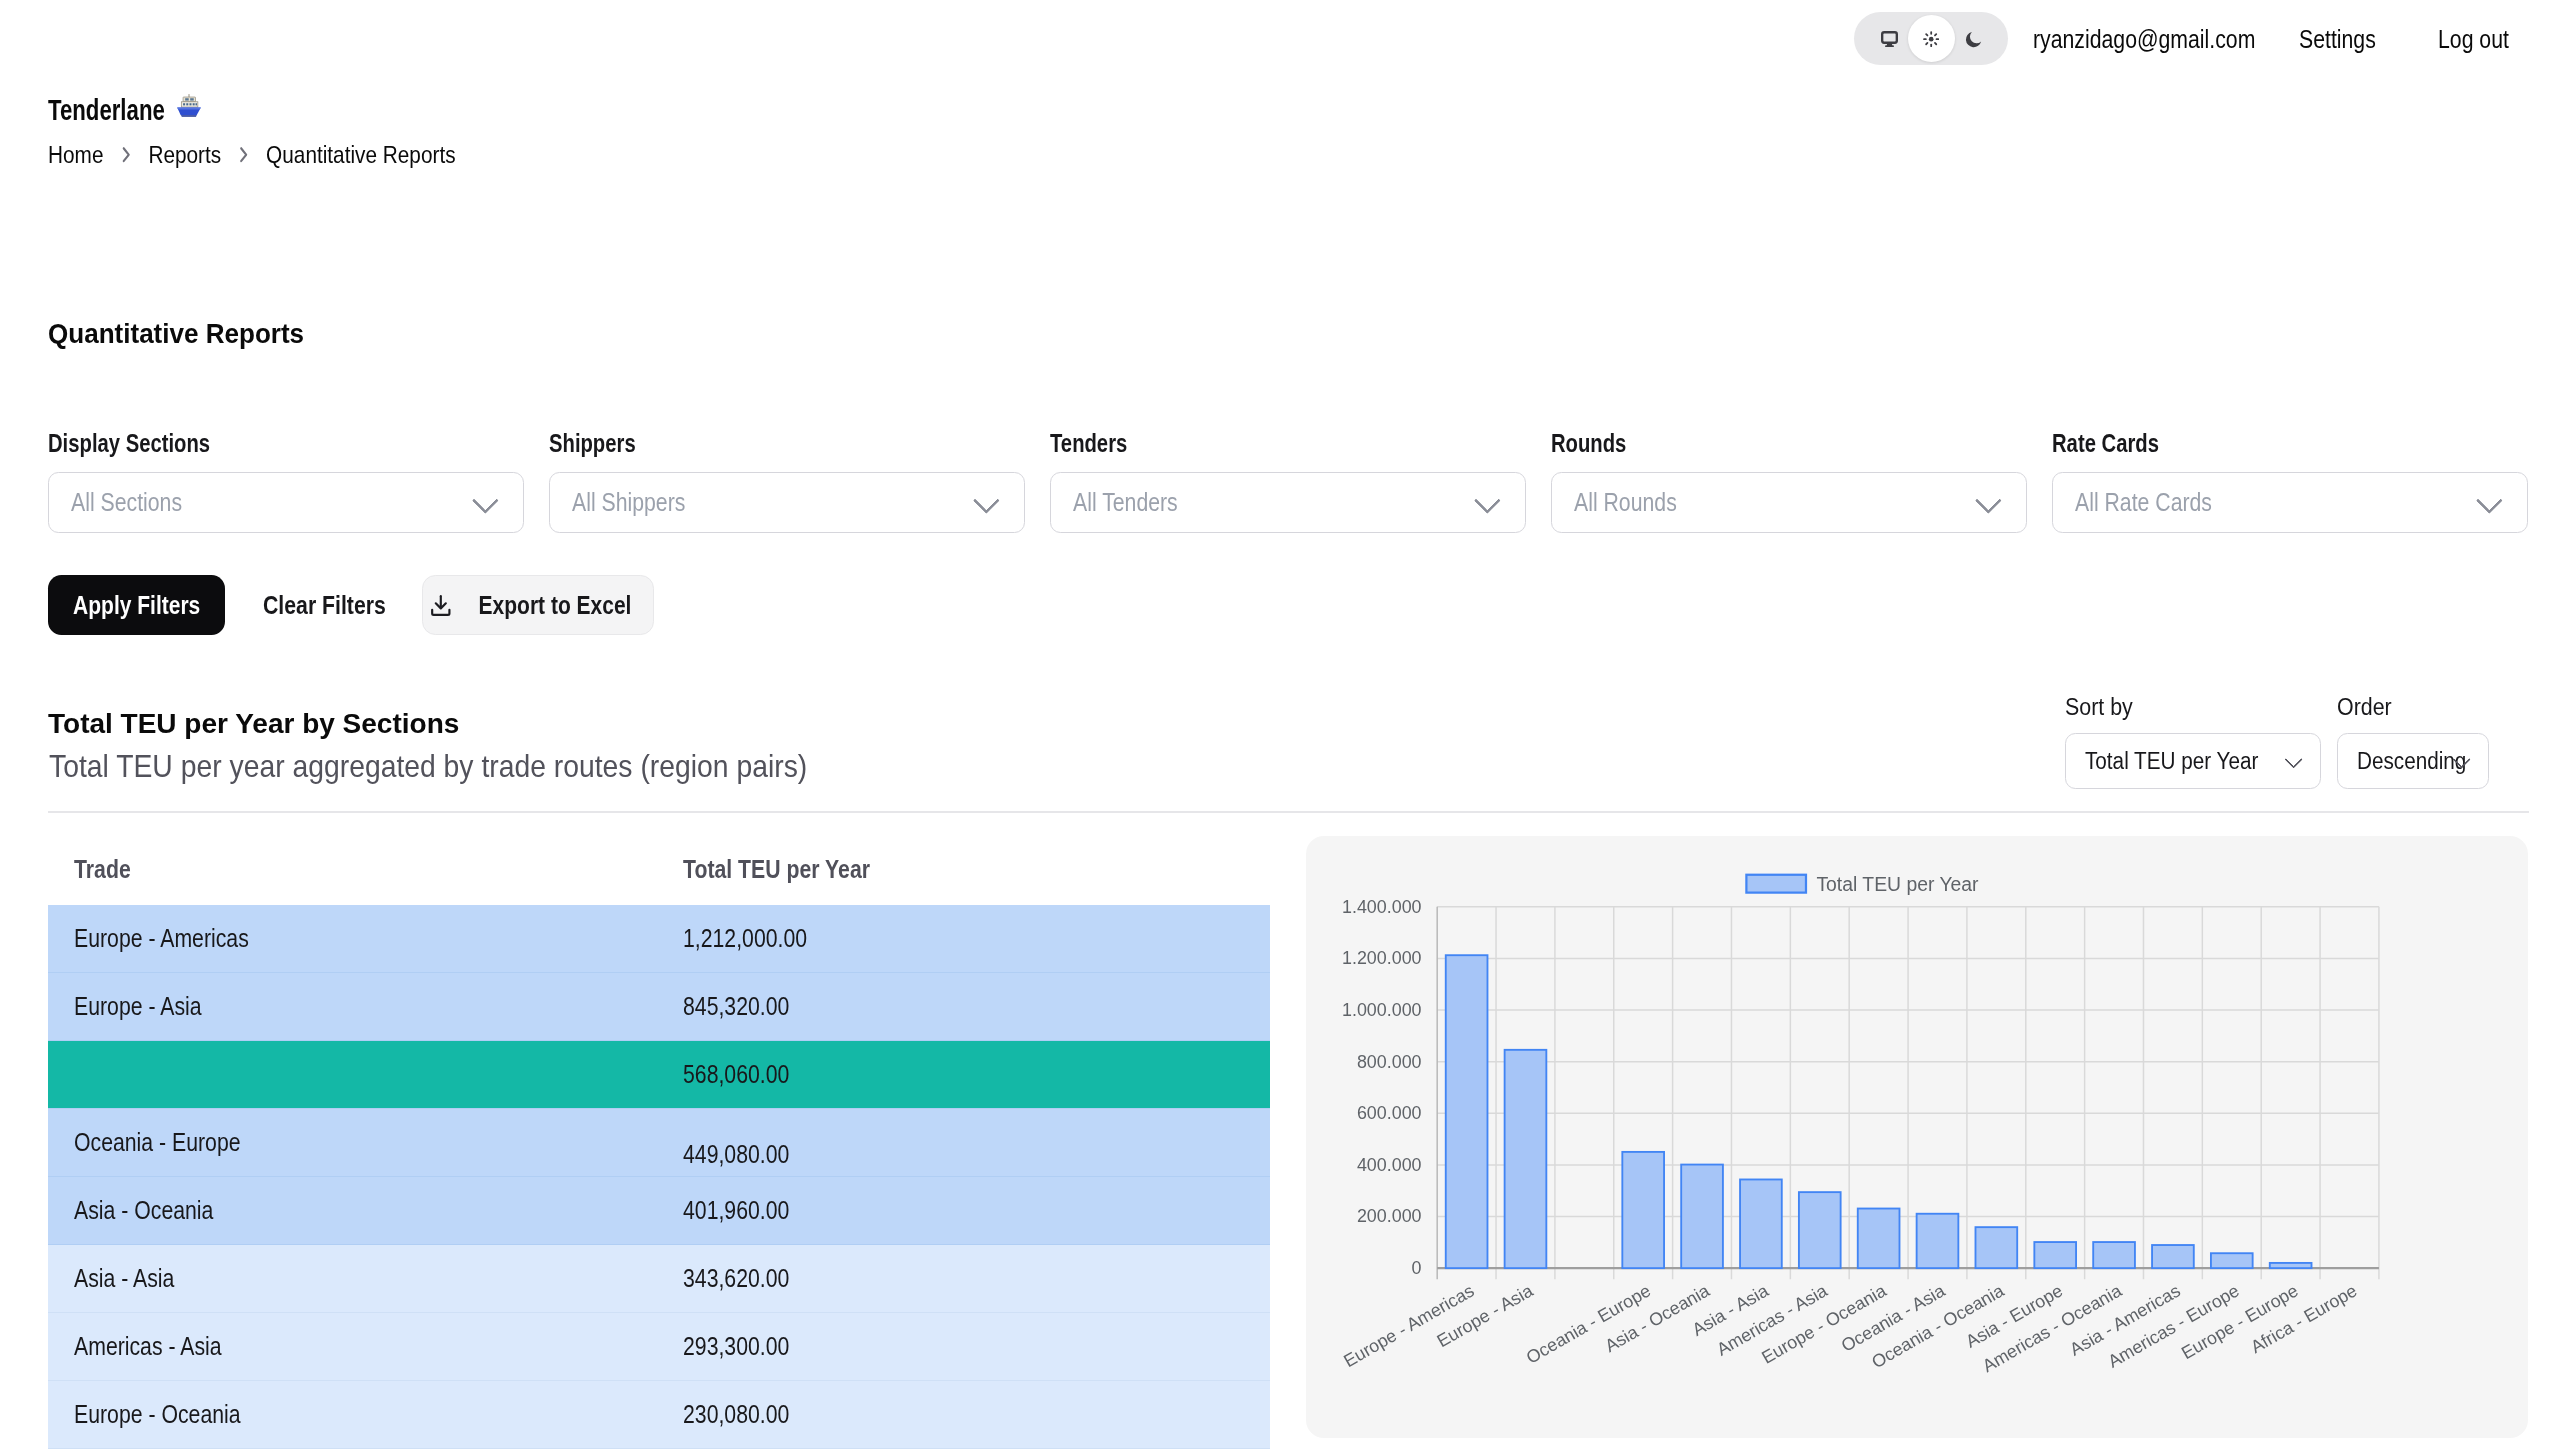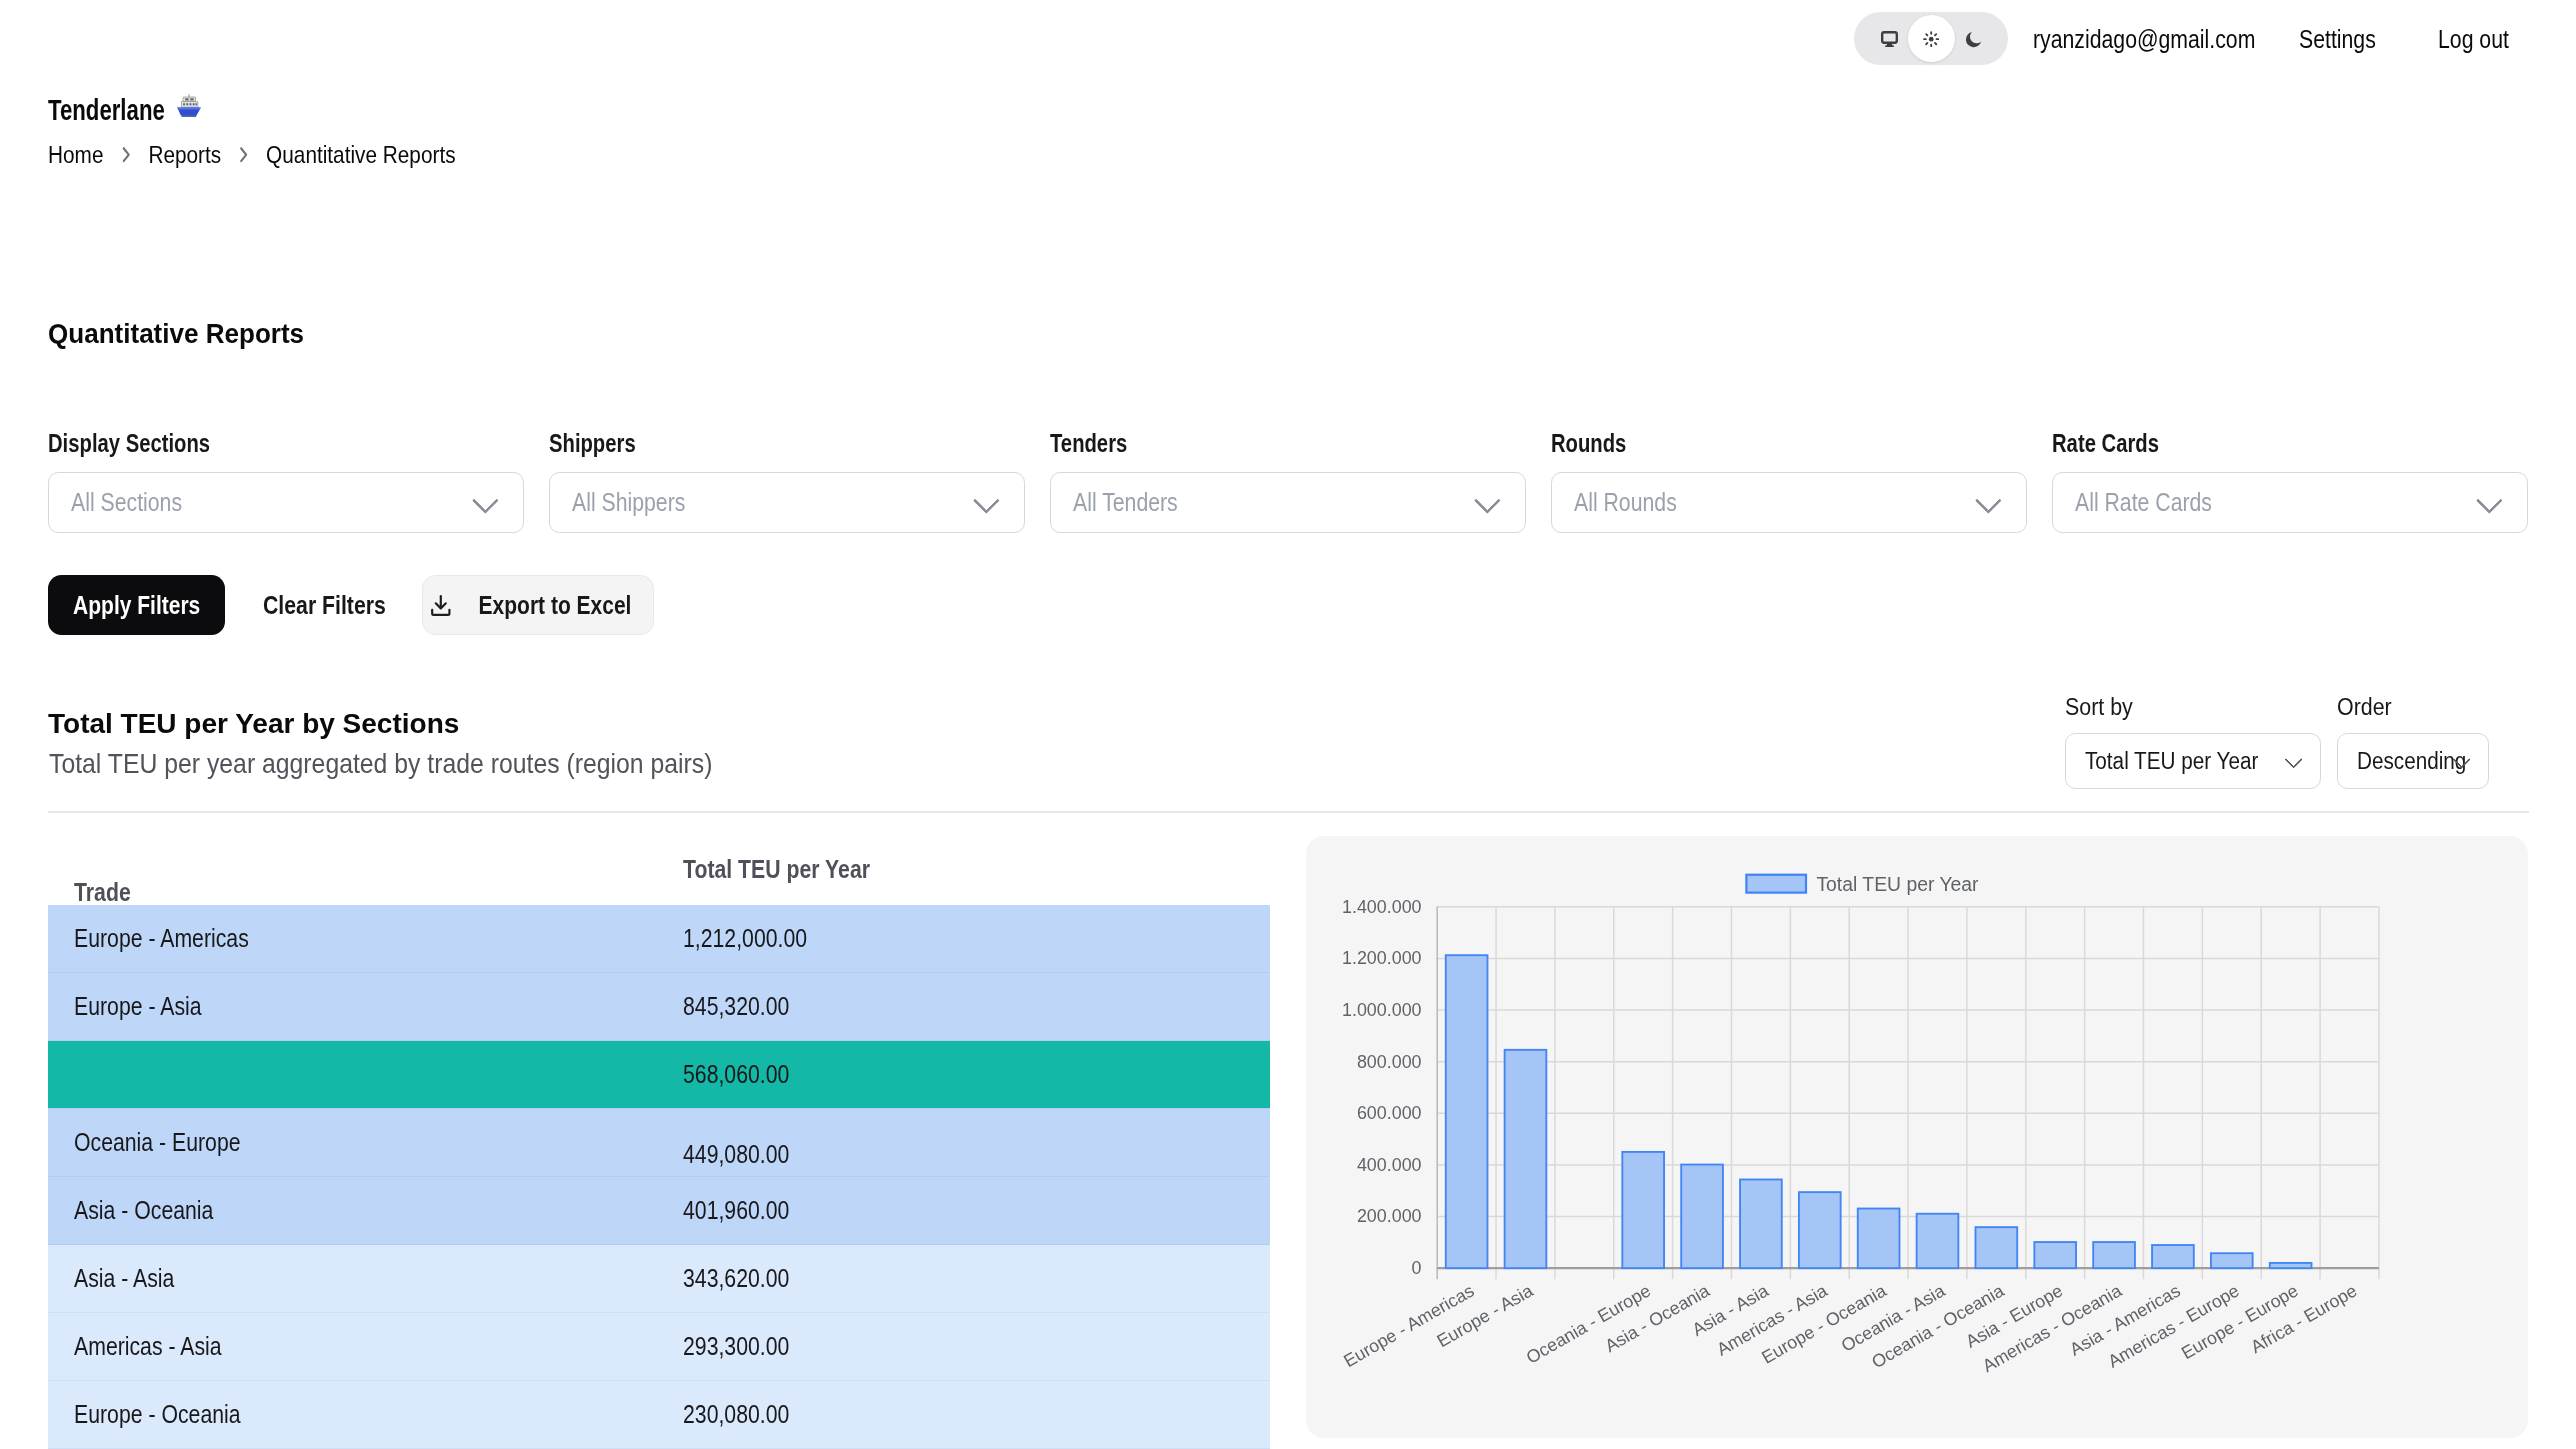--- a/index.html
+++ b/index.html
@@ -113,34 +113,34 @@
         <g fill="none" stroke="#1c1c21" stroke-width="3" stroke-linecap="round" stroke-linejoin="round">
           <path d="M15 3 L15 19"></path>
           <path d="M8 13 L15 20 L22 13"></path>
           <path d="M3 22 L3 27 A2 2 0 0 0 5 29 L25 29 A2 2 0 0 0 27 27 L27 22"></path>
         </g>
       </svg>
     <span class="sxc" style="font-size:25px; font-weight:700;">Export to Excel</span>
   </div>
 
   <div class="abs" style="left:48px; top:708px; font-size:28px; font-weight:700; color:#0a0a0a; line-height:1.15;">Total TEU per Year by Sections</div>
-  <div class="abs" style="left:49px; top:748px; font-size:28px; color:#52525b; line-height:1.15;"><span class="sx" style="transform:scaleX(0.885);">Total TEU per year aggregated by trade routes (region pairs)</span></div>
+  <div class="abs" style="left:49px; top:748px; font-size:32px; color:#52525b; line-height:1.15;"><span class="sx" style="transform:scaleX(0.885);">Total TEU per year aggregated by trade routes (region pairs)</span></div>
 
   <div class="abs" style="left:2065px; top:693px; font-size:24.6px; font-weight:500;"><span class="sx" style="transform:scaleX(0.87);">Sort by</span></div>
   <div class="abs" style="left:2337px; top:693px; font-size:24.6px; font-weight:500;"><span class="sx" style="transform:scaleX(0.87);">Order</span></div>
   <div class="abs sel2" style="left:2065px; top:733px; width:256px;">
       <span class="sx" style="transform:scaleX(0.9); font-size:23px;">Total TEU per Year</span>
     </div>
   <div class="abs sel2" style="left:2337px; top:733px; width:152px;">
       <span class="sx" style="transform:scaleX(0.9); font-size:23px;">Descending</span>
     </div>
 
   <div class="abs" style="left:48px; top:811px; width:2481px; height:1.5px; background:#e6e6e9;"></div>
 
-  <div class="abs" style="left:74px; top:855px; font-size:25px; font-weight:700; color:#50505a;margin-top:23px;"><span class="sx">Trade</span></div>
+  <div class="abs" style="left:74px; top:855px; font-size:25px; font-weight:700; color:#50505a;"><span class="sx">Trade</span></div>
   <div class="abs" style="left:683px; top:855px; font-size:25px; font-weight:700; color:#50505a;"><span class="sx">Total TEU per Year</span></div>
 
   <div id="tbl" class="abs" style="left:48px; top:905px; width:1222px;">
       <div style="height:68px; background:#bed7f9; border-bottom:1.5px solid #b0cef4; display:flex; align-items:center; font-size:25px; color:#18181b;">
     <div style="margin-left:26px; width:581px;"><span class="sx">Europe - Americas</span></div>
     <div style="margin-left:27.6px;"><span class="sx">1,212,000.00</span></div>
   </div>
       <div style="height:68px; background:#bed7f9; border-bottom:1.5px solid #b0cef4; display:flex; align-items:center; font-size:25px; color:#18181b;">
     <div style="margin-left:26px; width:581px;"><span class="sx">Europe - Asia</span></div>
     <div style="margin-left:27.6px;"><span class="sx">845,320.00</span></div>

